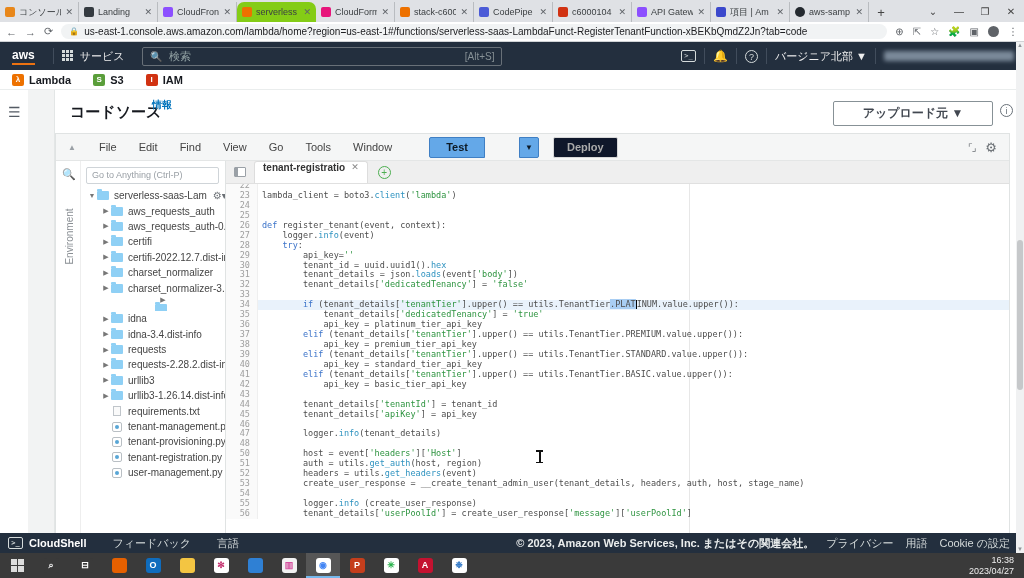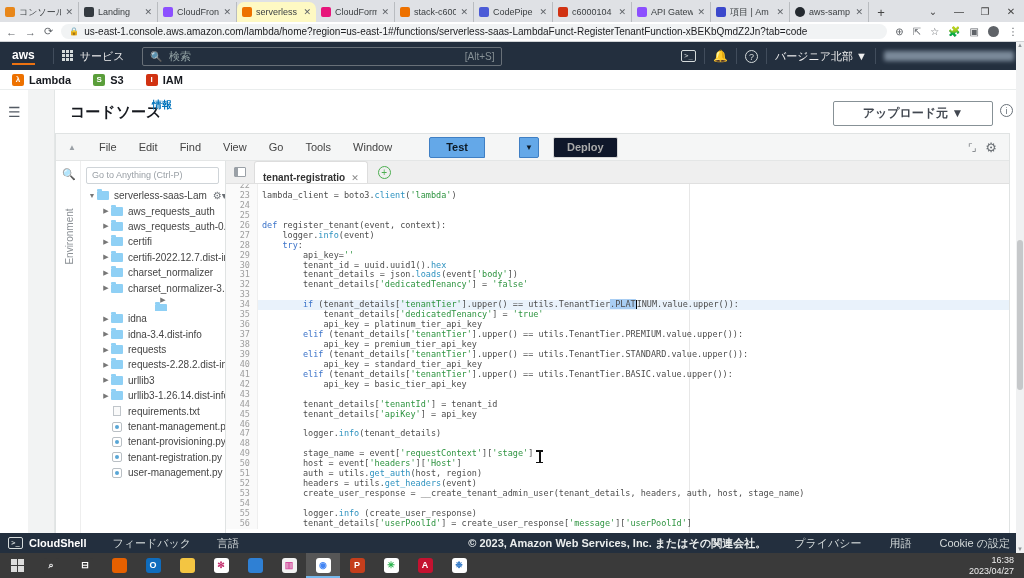--- a/index.html
+++ b/index.html
@@ -4,21 +4,21 @@
 <style>
   * { margin:0; padding:0; box-sizing:border-box; }
   html,body { width:1024px; height:578px; overflow:hidden; }
   body { font-family:"Liberation Sans", sans-serif; font-size:11px; color:#333; background:#fff; }
   #screen { position:relative; width:1024px; height:578px; overflow:hidden; background:#fff; }
   .abs { position:absolute; }
 
   
   #tabstrip { left:0; top:0; width:1024px; height:22px; background:#dfe1e5; display:flex; align-items:flex-end; }
   .tab { width:79px; height:20px; display:flex; align-items:center; gap:4px; padding:0 5px; font-size:9px; color:#3c4043; border-right:1px solid #b9bcc0; cursor:default; }
-  .tab.active { background:#fef9c3; border-radius:7px 7px 0 0; border-right:none;justify-content:flex-end; }
+  .tab.active { background:#84cc16; border-radius:7px 7px 0 0; border-right:none;justify-content:flex-end; }
   .tab .fav { width:10px; height:10px; border-radius:2px; flex:0 0 auto; }
   .tab .lbl { white-space:nowrap; overflow:hidden; flex:1; }
   .tab .x { color:#5f6368; font-size:9px; flex:0 0 auto; }
   .newtab { width:24px; height:20px; display:flex; align-items:center; justify-content:center; color:#444; font-size:13px; }
   .winctl { margin-left:auto; display:flex; align-items:center; height:22px; }
   .winctl span { width:26px; text-align:center; color:#444; font-size:10px; }
 
   #urlbar { left:0; top:22px; width:1024px; height:20px; background:#fff; border-bottom:1px solid #d0d3d6; display:flex; align-items:center; padding:0 6px; gap:8px; }
   .navg { color:#5f6368; font-size:11px; }
   #urlpill { flex:1; height:15px; background:#f1f3f4; border-radius:8px; display:flex; align-items:center; padding:0 8px; gap:5px; }
@@ -81,21 +81,21 @@
   .trow .tri { width:10px; text-align:center; color:#777; font-size:7px; flex:0 0 auto; }
   .folder-ic { width:12px; height:9px; background:#8fd0f5; border-radius:1px; position:relative; margin-right:5px; flex:0 0 auto; }
   .folder-ic::before { content:""; position:absolute; left:0; top:-2px; width:5px; height:2px; background:#8fd0f5; border-radius:1px 1px 0 0; }
   .py-ic { width:10px; height:10px; border:1px solid #b9bfc4; border-radius:2px; margin:0 6px 0 1px; flex:0 0 auto; position:relative; background:#fff; }
   .py-ic::before { content:""; position:absolute; left:2px; top:2px; width:4px; height:4px; border-radius:50%; background:#58a6d6; }
   .txt-ic { width:8px; height:10px; border:1px solid #c0c5ca; background:#fafafa; margin:0 7px 0 2px; flex:0 0 auto; }
   .tree-gear { margin-left:6px; color:#6b7075; font-size:10px; }
 
   #edtabs { position:absolute; left:170px; top:27px; width:783px; height:23px; background:#efefef; border-bottom:1px solid #e0e0e0; display:flex; align-items:flex-end; }
   #paneic { width:12px; height:10px; border:1px solid #9aa0a6; border-radius:1px; margin:0 8px 6px 8px; background:linear-gradient(90deg,#9aa0a6 3px,#fff 3px); }
-  #edtab { height:22px; background:#fff; border:1px solid #ddd; border-bottom:none; border-radius:3px 3px 0 0; display:flex; align-items:flex-end; padding:0 8px; gap:6px; }
+  #edtab { height:22px; background:#fff; border:1px solid #ddd; border-bottom:none; border-radius:3px 3px 0 0; display:flex; align-items:flex-start; padding:0 8px; gap:6px; }
   #edtab .nm { font-size:10px; font-weight:bold; color:#333; }
   #edtab .x { color:#888; font-size:9px; }
   #addtab { width:13px; height:13px; border:1px solid #4cae4f; border-radius:50%; color:#4cae4f; font-size:10px; line-height:11px; text-align:center; margin:0 0 4px 10px; }
 
   #codearea { position:absolute; left:170px; top:50px; width:783px; height:350px; background:#fff; overflow:hidden; }
   #ruler { position:absolute; left:463px; top:0; width:1px; height:350px; background:#e7e7e7; }
   #codelines { position:absolute; left:0; top:-3px; width:783px; }
   .crow { display:flex; height:9.95px; font-family:"DejaVu Sans Mono", monospace; font-size:8.5px; line-height:9.95px; }
   .gut { width:32px; flex:0 0 auto; text-align:right; padding-right:7px; color:#9e9e9e; background:#fafafa; border-right:1px solid #efefef; }
   .ctx { white-space:pre; padding-left:4px; color:#4d4d4d; }
@@ -110,21 +110,21 @@
   
   #ibeam { position:absolute; left:310px; top:266px; width:7px; height:13px; }
   #ibeam .stem { position:absolute; left:3px; top:0; width:1.5px; height:13px; background:#111; }
   #ibeam .bar { position:absolute; left:0; width:7px; height:1.5px; background:#111; }
   #ibeam .b { top:11.5px; }
 
   
   #awsfooter { left:0; top:533px; width:1024px; height:20px; background:#232f3e; display:flex; align-items:center; color:#d5dbdb; font-size:11px; }
   #awsfooter .lft { display:flex; align-items:center; gap:26px; margin-left:8px; }
   #cs { display:flex; align-items:center; gap:6px; font-weight:bold; color:#fff; }
-  #awsfooter .rgt { margin-left:auto; display:flex; align-items:flex-end; gap:28px; margin-right:14px; }
+  #awsfooter .rgt { margin-left:auto; display:flex; align-items:flex-end; gap:12px; margin-right:14px; }
   #copyright { font-weight:bold; color:#eaeded; }
 
   
   #taskbar { left:0; top:553px; width:1024px; height:25px; background:#3a3a3a; display:flex; align-items:center; }
   .tbi { width:34px; height:25px; display:flex; align-items:center; justify-content:center; }
   .tbi.active { background:#565656; box-shadow:inset 0 -2px 0 #76b9ed; }
   .tbglyph { width:15px; height:15px; border-radius:3px; color:#fff; font-size:9px; font-weight:bold; line-height:15px; text-align:center; }
   .win-ic { width:13px; height:13px; display:grid; grid-template-columns:6px 6px; grid-template-rows:6px 6px; gap:1px; }
   .win-ic i { background:#dcdcdc; }
   #clock { margin-left:auto; text-align:right; color:#eee; font-size:9px; line-height:11px; padding-right:10px; }
@@ -510,24 +510,20 @@
           </div>
           <div class="crow">
             <span class="gut">47</span>
             <span class="ctx-wrap"><span class="ctx"><span>        logger.</span><span class="t-f">info</span><span>(tenant_details)</span></span></span>
           </div>
           <div class="crow">
             <span class="gut">48</span>
             <span class="ctx-wrap"><span class="ctx"></span></span>
           </div>
           <div class="crow">
-            <span class="gut">49</span>
-            <span class="ctx-wrap"><span class="ctx"><span>        stage_name = event[</span><span class="t-s">'requestContext'</span><span>][</span><span class="t-s">'stage'</span><span>]</span></span></span>
-          </div>
-          <div class="crow">
             <span class="gut">50</span>
             <span class="ctx-wrap"><span class="ctx"><span>        host = event[</span><span class="t-s">'headers'</span><span>][</span><span class="t-s">'Host'</span><span>]</span></span></span>
           </div>
           <div class="crow">
             <span class="gut">51</span>
             <span class="ctx-wrap"><span class="ctx"><span>        auth = utils.</span><span class="t-f">get_auth</span><span>(host, region)</span></span></span>
           </div>
           <div class="crow">
             <span class="gut">52</span>
             <span class="ctx-wrap"><span class="ctx"><span>        headers = utils.</span><span class="t-f">get_headers</span><span>(event)</span></span></span>

